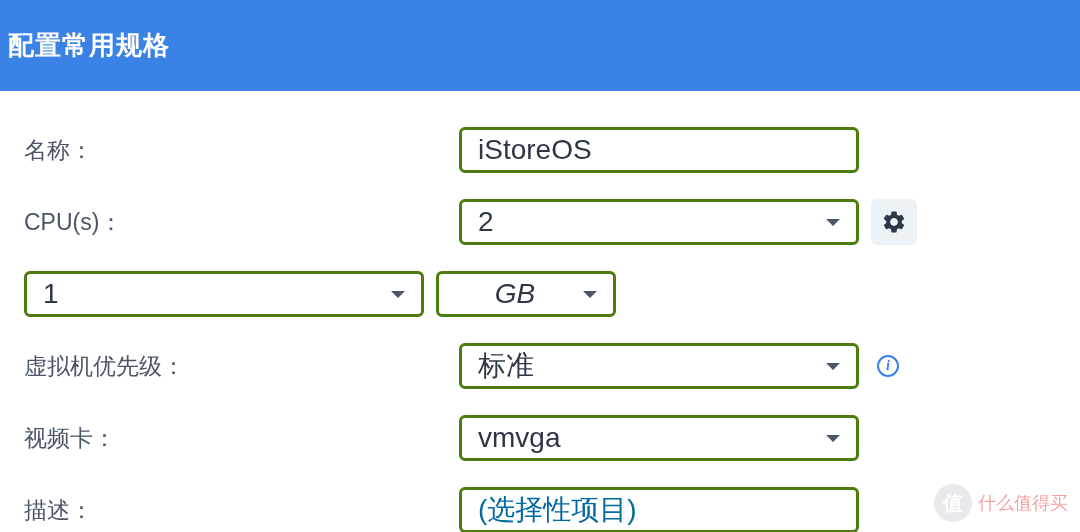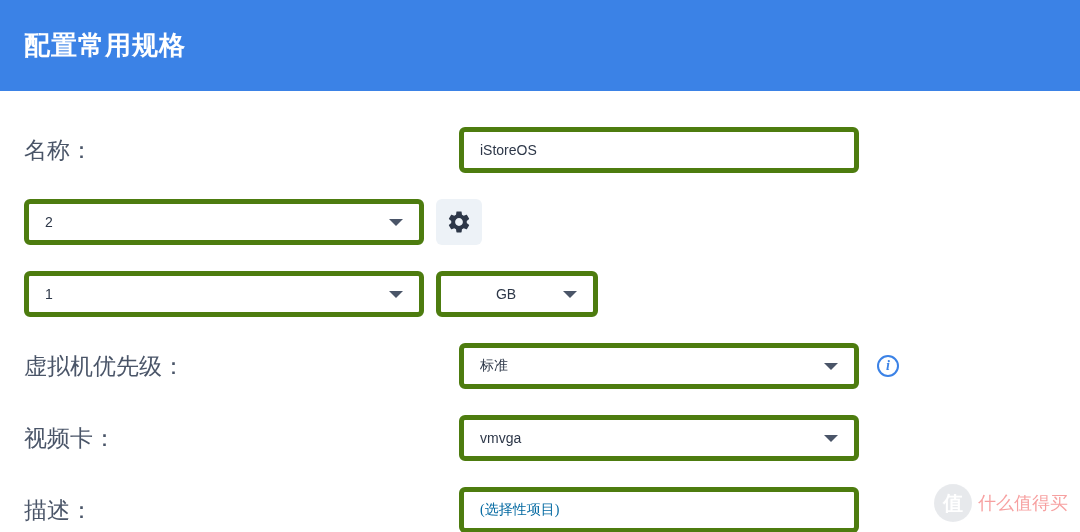--- a/index.html
+++ b/index.html
@@ -11,21 +11,21 @@
       font-family: -apple-system, BlinkMacSystemFont, "Segoe UI", Helvetica, Arial, sans-serif;
       background: #fff;
       width: 1080px;
       height: 532px;
       overflow: hidden;
       position: relative;
     }
     .header {
       background: #3b82e6;
       color: #fff;
-      padding: 28px 24px;
+      padding: 28px 8px;
       font-size: 26px;
       font-weight: 600;
       letter-spacing: 1px;
     }
     .form {
       padding: 36px 8px 0 24px;
     }
     .row {
       display: flex;
       align-items: center;
@@ -38,44 +38,45 @@
       font-weight: 400;
     }
     .controls {
       display: flex;
       align-items: center;
       gap: 12px;
       flex: 1;
     }
     .text-input, .select {
       height: 46px;
-      border: 5px solid #4d7c0f;
+      border: 3px solid #4d7c0f;
       border-radius: 6px;
       padding: 0 16px;
-      font-size: 14px;
+      font-size: 28px;
       color: #2d3748;
       background: #fff;
       display: flex;
       align-items: center;
       justify-content: space-between;
     }
     .text-input {
       width: 400px;
     }
     .text-input.placeholder {
       color: #0369a1;
     }
     .select {
       cursor: pointer;
     }
     .select-main {
       width: 400px;
     }
     .select-unit {
-      width: 162px;
+      width: 180px;
+      font-style: italic;
     }
     .select-unit .select-text {
       text-align: center;
       flex: 1;
     }
     .caret {
       width: 0;
       height: 0;
       border-left: 7px solid transparent;
       border-right: 7px solid transparent;
@@ -152,20 +153,21 @@
   <div class="row">
     <div class="label">名称：</div>
     <div class="controls">
       <div class="text-input">
         <span>iStoreOS</span>
       </div>
     </div>
   </div>
 
   <div class="row">
+    <div class="label">CPU(s)：</div>
     <div class="controls">
       <div class="select select-main">
         <span class="select-text">2</span>
         <span class="caret"></span>
       </div>
       <div class="icon-btn">
         <svg class="gear-svg" viewBox="0 0 24 24">
           <path d="M19.14,12.94c0.04-0.3,0.06-0.61,0.06-0.94c0-0.32-0.02-0.64-0.07-0.94l2.03-1.58c0.18-0.14,0.23-0.41,0.12-0.61 l-1.92-3.32c-0.12-0.22-0.37-0.29-0.59-0.22l-2.39,0.96c-0.5-0.38-1.03-0.7-1.62-0.94L14.4,2.81c-0.04-0.24-0.24-0.41-0.48-0.41 h-3.84c-0.24,0-0.43,0.17-0.47,0.41L9.25,5.35C8.66,5.59,8.12,5.92,7.63,6.29L5.24,5.33c-0.22-0.08-0.47,0-0.59,0.22L2.74,8.87 C2.62,9.08,2.66,9.34,2.86,9.48l2.03,1.58C4.84,11.36,4.8,11.69,4.8,12s0.02,0.64,0.07,0.94l-2.03,1.58 c-0.18,0.14-0.23,0.41-0.12,0.61l1.92,3.32c0.12,0.22,0.37,0.29,0.59,0.22l2.39-0.96c0.5,0.38,1.03,0.7,1.62,0.94l0.36,2.54 c0.05,0.24,0.24,0.41,0.48,0.41h3.84c0.24,0,0.44-0.17,0.47-0.41l0.36-2.54c0.59-0.24,1.13-0.56,1.62-0.94l2.39,0.96 c0.22,0.08,0.47,0,0.59-0.22l1.92-3.32c0.12-0.22,0.07-0.47-0.12-0.61L19.14,12.94z M12,15.6c-1.98,0-3.6-1.62-3.6-3.6 s1.62-3.6,3.6-3.6s3.6,1.62,3.6,3.6S13.98,15.6,12,15.6z"></path>
         </svg>
       </div>
@@ -201,21 +203,21 @@
   <div class="row">
     <div class="label">视频卡：</div>
     <div class="controls">
       <div class="select select-main">
         <span class="select-text">vmvga</span>
         <span class="caret"></span>
       </div>
     </div>
   </div>
 
-  <div class="row" style="margin-bottom:8px;font-family:Liberation Serif, serif;">
+  <div class="row" style="margin-bottom:8px;">
     <div class="label">描述：</div>
     <div class="controls">
       <div class="text-input placeholder">
         <span>(选择性项目)</span>
       </div>
     </div>
   </div>
 
 </div>
 

